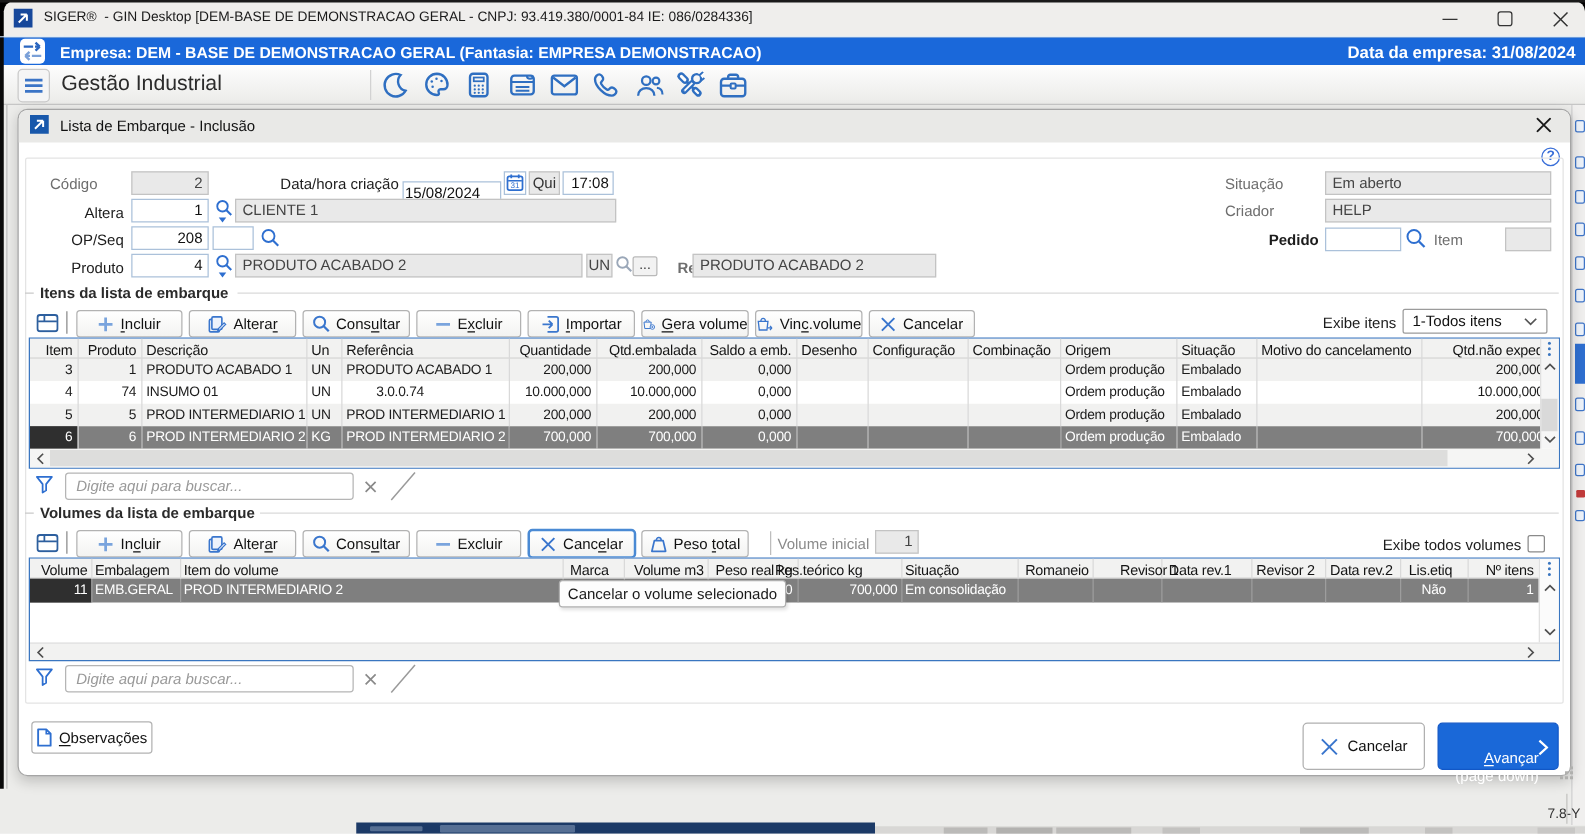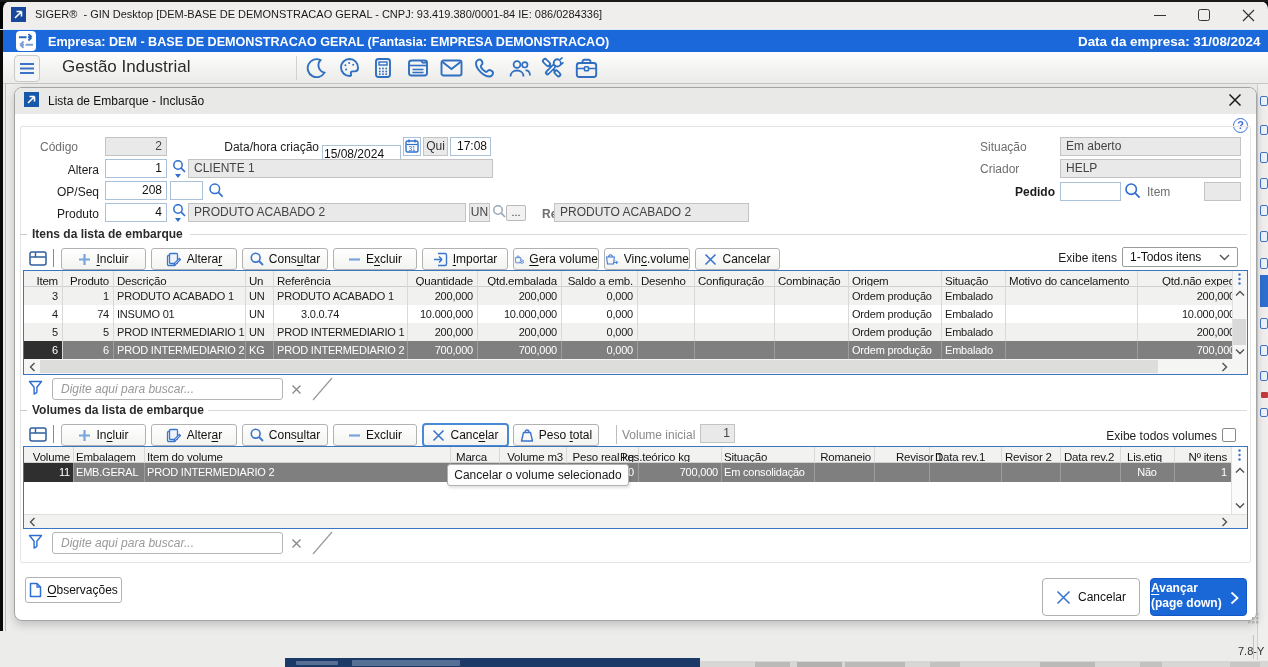--- a/index.html
+++ b/index.html
@@ -50,21 +50,21 @@
 <div class="abs" style="left:48px;top:34.5px;font-size:12.6px;font-weight:bold;color:#fff;white-space:nowrap;">Empresa: DEM - BASE DE DEMONSTRACAO GERAL (Fantasia: EMPRESA DEMONSTRACAO)</div>
 <div class="abs" style="left:1078px;top:33.5px;font-size:13.4px;font-weight:bold;color:#fff;white-space:nowrap;">Data da empresa: 31/08/2024</div>
 
 <div class="abs" style="left:0;top:52px;width:1268px;height:32px;background:linear-gradient(#fdfdfd,#ebebe9);border-bottom:1px solid #c6c6c6;"></div>
 <div class="abs" style="left:0;top:52px;width:3px;height:32px;background:#0a0a0a;"></div>
 <div class="abs" style="left:14px;top:55px;width:26px;height:27px;background:#f5f5f5;border:1px solid #c9c9c9;border-radius:4px;">
   <svg width="24" height="25" viewBox="0 0 24 25">
       <path d="M5 8 h14 M5 12.5 h14 M5 17 h14" stroke="#3b74c6" stroke-width="2.2"></path>
     </svg>
 </div>
-<div class="abs" style="left:62px;top:57px;font-size:17px;color:#2b2b2b;white-space:nowrap;">Gestão Industrial</div>
+<div class="abs" style="left:49px;top:57px;font-size:17px;color:#2b2b2b;white-space:nowrap;">Gestão Industrial</div>
 <div class="abs" style="left:296px;top:56px;width:1px;height:24px;background:#d2d2d2;"></div>
 
 <svg class="abs" style="left:306px;top:57px;" width="21" height="22" viewBox="0 0 21 22">
     <path d="M14.5 3 A9 9 0 1 0 18.5 15.6 A7.6 7.6 0 0 1 14.5 3 Z" fill="none" stroke="#2f6fc1" stroke-width="1.9"></path>
   </svg>
 
 <svg class="abs" style="left:339px;top:57px;" width="21" height="22" viewBox="0 0 21 22">
     <path d="M10.5 2 a8.5 8.5 0 1 0 0 17 c1.5 0 2-1 1.5-2 c-0.6-1.3 0-2.6 1.5-2.6 h2.2 c1.8 0 3.3-1.4 3.3-3.4 A8.6 8.6 0 0 0 10.5 2 Z" fill="none" stroke="#2f6fc1" stroke-width="1.9"></path>
     <circle cx="6.4" cy="8.2" r="1" fill="#2f6fc1"></circle>
     <circle cx="10.2" cy="6" r="1" fill="#2f6fc1"></circle>
@@ -595,21 +595,21 @@
     <svg width="13" height="16" viewBox="0 0 13 16">
       <path d="M1.5 1.5 h6.5 l3.5 3.5 v9.5 h-10 Z" fill="none" stroke="#2e6fd0" stroke-width="1.5" stroke-linejoin="round"></path>
       <path d="M8 1.5 v3.5 h3.5" fill="none" stroke="#2e6fd0" stroke-width="1.3"></path>
     </svg>
     <span><span class="u">O</span>bservações</span>
   </div>
 <div class="abs" style="left:1042px;top:578px;width:98px;height:38px;background:#fff;border:1px solid #b0b0b0;border-radius:4px;display:flex;align-items:center;justify-content:center;gap:7px;font-size:12px;color:#111;"><svg width="15" height="15" viewBox="0 0 15 15">
       <path d="M1.5 1.5 L13.5 13.5 M13.5 1.5 L1.5 13.5" stroke="#3a76cd" stroke-width="1.6"></path>
     </svg>Cancelar</div>
 <div class="abs" style="left:1150px;top:578px;width:97px;height:38px;background:#1a68d8;border:1px solid #1257c6;border-radius:4px;color:#fff;font-size:12px;">
-  <div style="position:absolute;left:0;top:2px;width:80px;text-align:left;line-height:15px;font-weight:bold;"><span class="u">A</span>vançar<br>(page down)</div>
+  <div style="position:absolute;left:0;top:20px;width:80px;text-align:right;line-height:15px;"><span class="u">A</span>vançar<br>(page down)</div>
   <svg style="position:absolute;right:7px;top:12px;" width="9" height="14" viewBox="0 0 9 14">
       <path d="M1.5 1.5 L7.5 7 L1.5 12.5" fill="none" stroke="#fff" stroke-width="1.8"></path>
     </svg>
 </div>
 
 <svg class="abs" style="left:1248px;top:613px;z-index:6;" width="12" height="12" viewBox="0 0 12 12">
     <g fill="#b0b0ae">
       <rect x="8" y="0" width="2.4" height="2.4"></rect>
       <rect x="4" y="4" width="2.4" height="2.4"></rect>
       <rect x="8" y="4" width="2.4" height="2.4"></rect>

